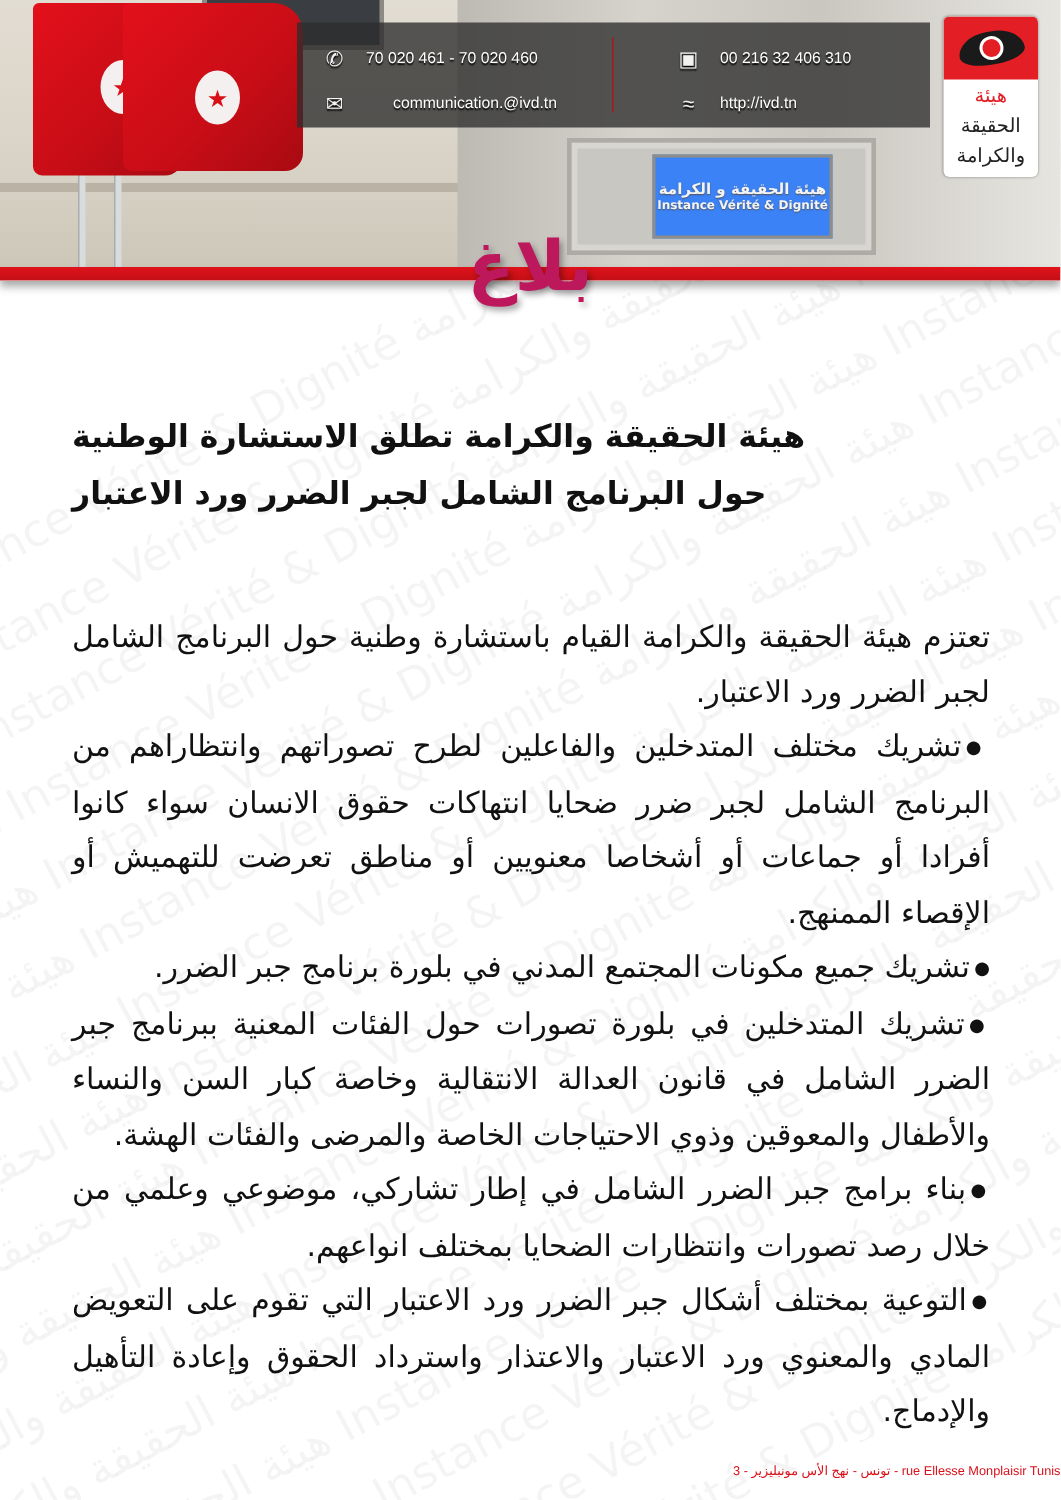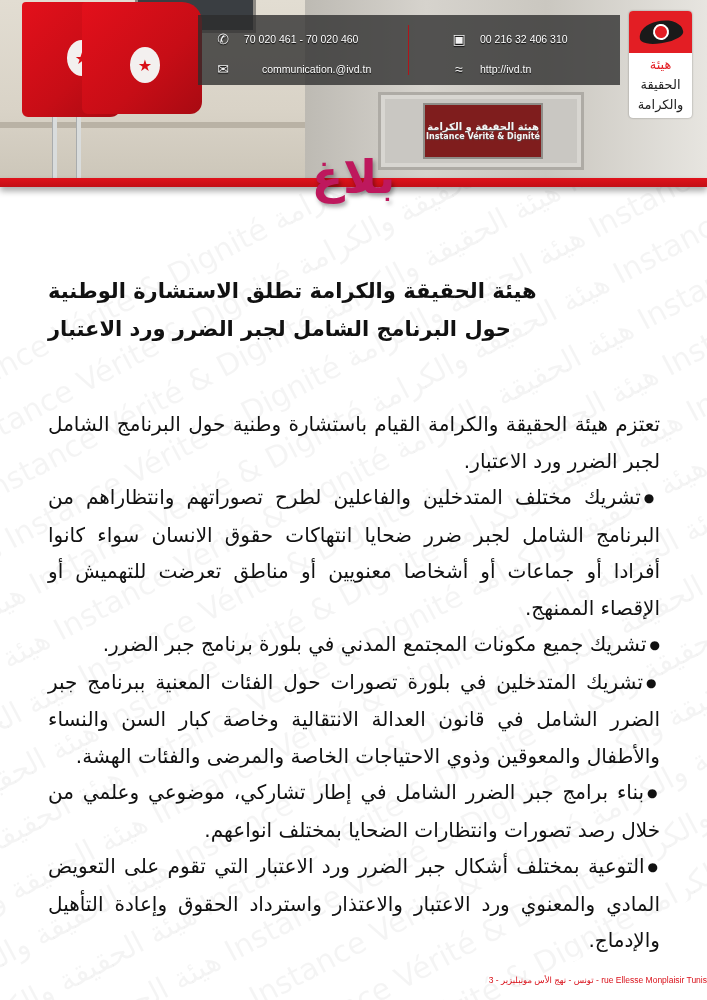--- a/index.html
+++ b/index.html
@@ -28,22 +28,22 @@
   }
   .pillar {
     position: absolute; left: 305px; top: 0; width: 402px; height: 182px;
     background: linear-gradient(90deg, #bdbab3 0%, #d6d3cd 30%, #cac7c0 60%, #e7e5e0 100%);
   }
   .plaque {
     position: absolute; left: 378px; top: 92px; width: 200px; height: 72px;
     background: #c9c7c2; border: 3px solid #aeaba5; box-shadow: inset 0 0 0 4px #d8d6d1;
   }
   .plaque-inner {
-    position: absolute; left: 42px; top: 8px; width: 116px; height: 52px;
-    background: #7f1d1d; border: 2px solid #8f8d88;
+    position: absolute; left: 54px; top: 8px; width: 116px; height: 52px;
+    background: #3b82f6; border: 2px solid #8f8d88;
     display: flex; flex-direction: column; align-items: center; justify-content: center;
     color: #f4f4f4; text-shadow: 0 1px 1px #555;
   }
   .plaque-ar { font-size: 10px; font-weight: bold; direction: rtl; }
   .plaque-fr { font-size: 8px; font-weight: bold; }
   .pole { position: absolute; top: 40px; width: 4px; height: 142px; background: #d9dcdc; border-left: 1px solid #a9acad; }
   .flag {
     position: absolute; background: linear-gradient(135deg, #e3101b 0%, #c70d16 60%, #a80a12 100%);
     border-radius: 4px 20px 12px 6px;
   }

